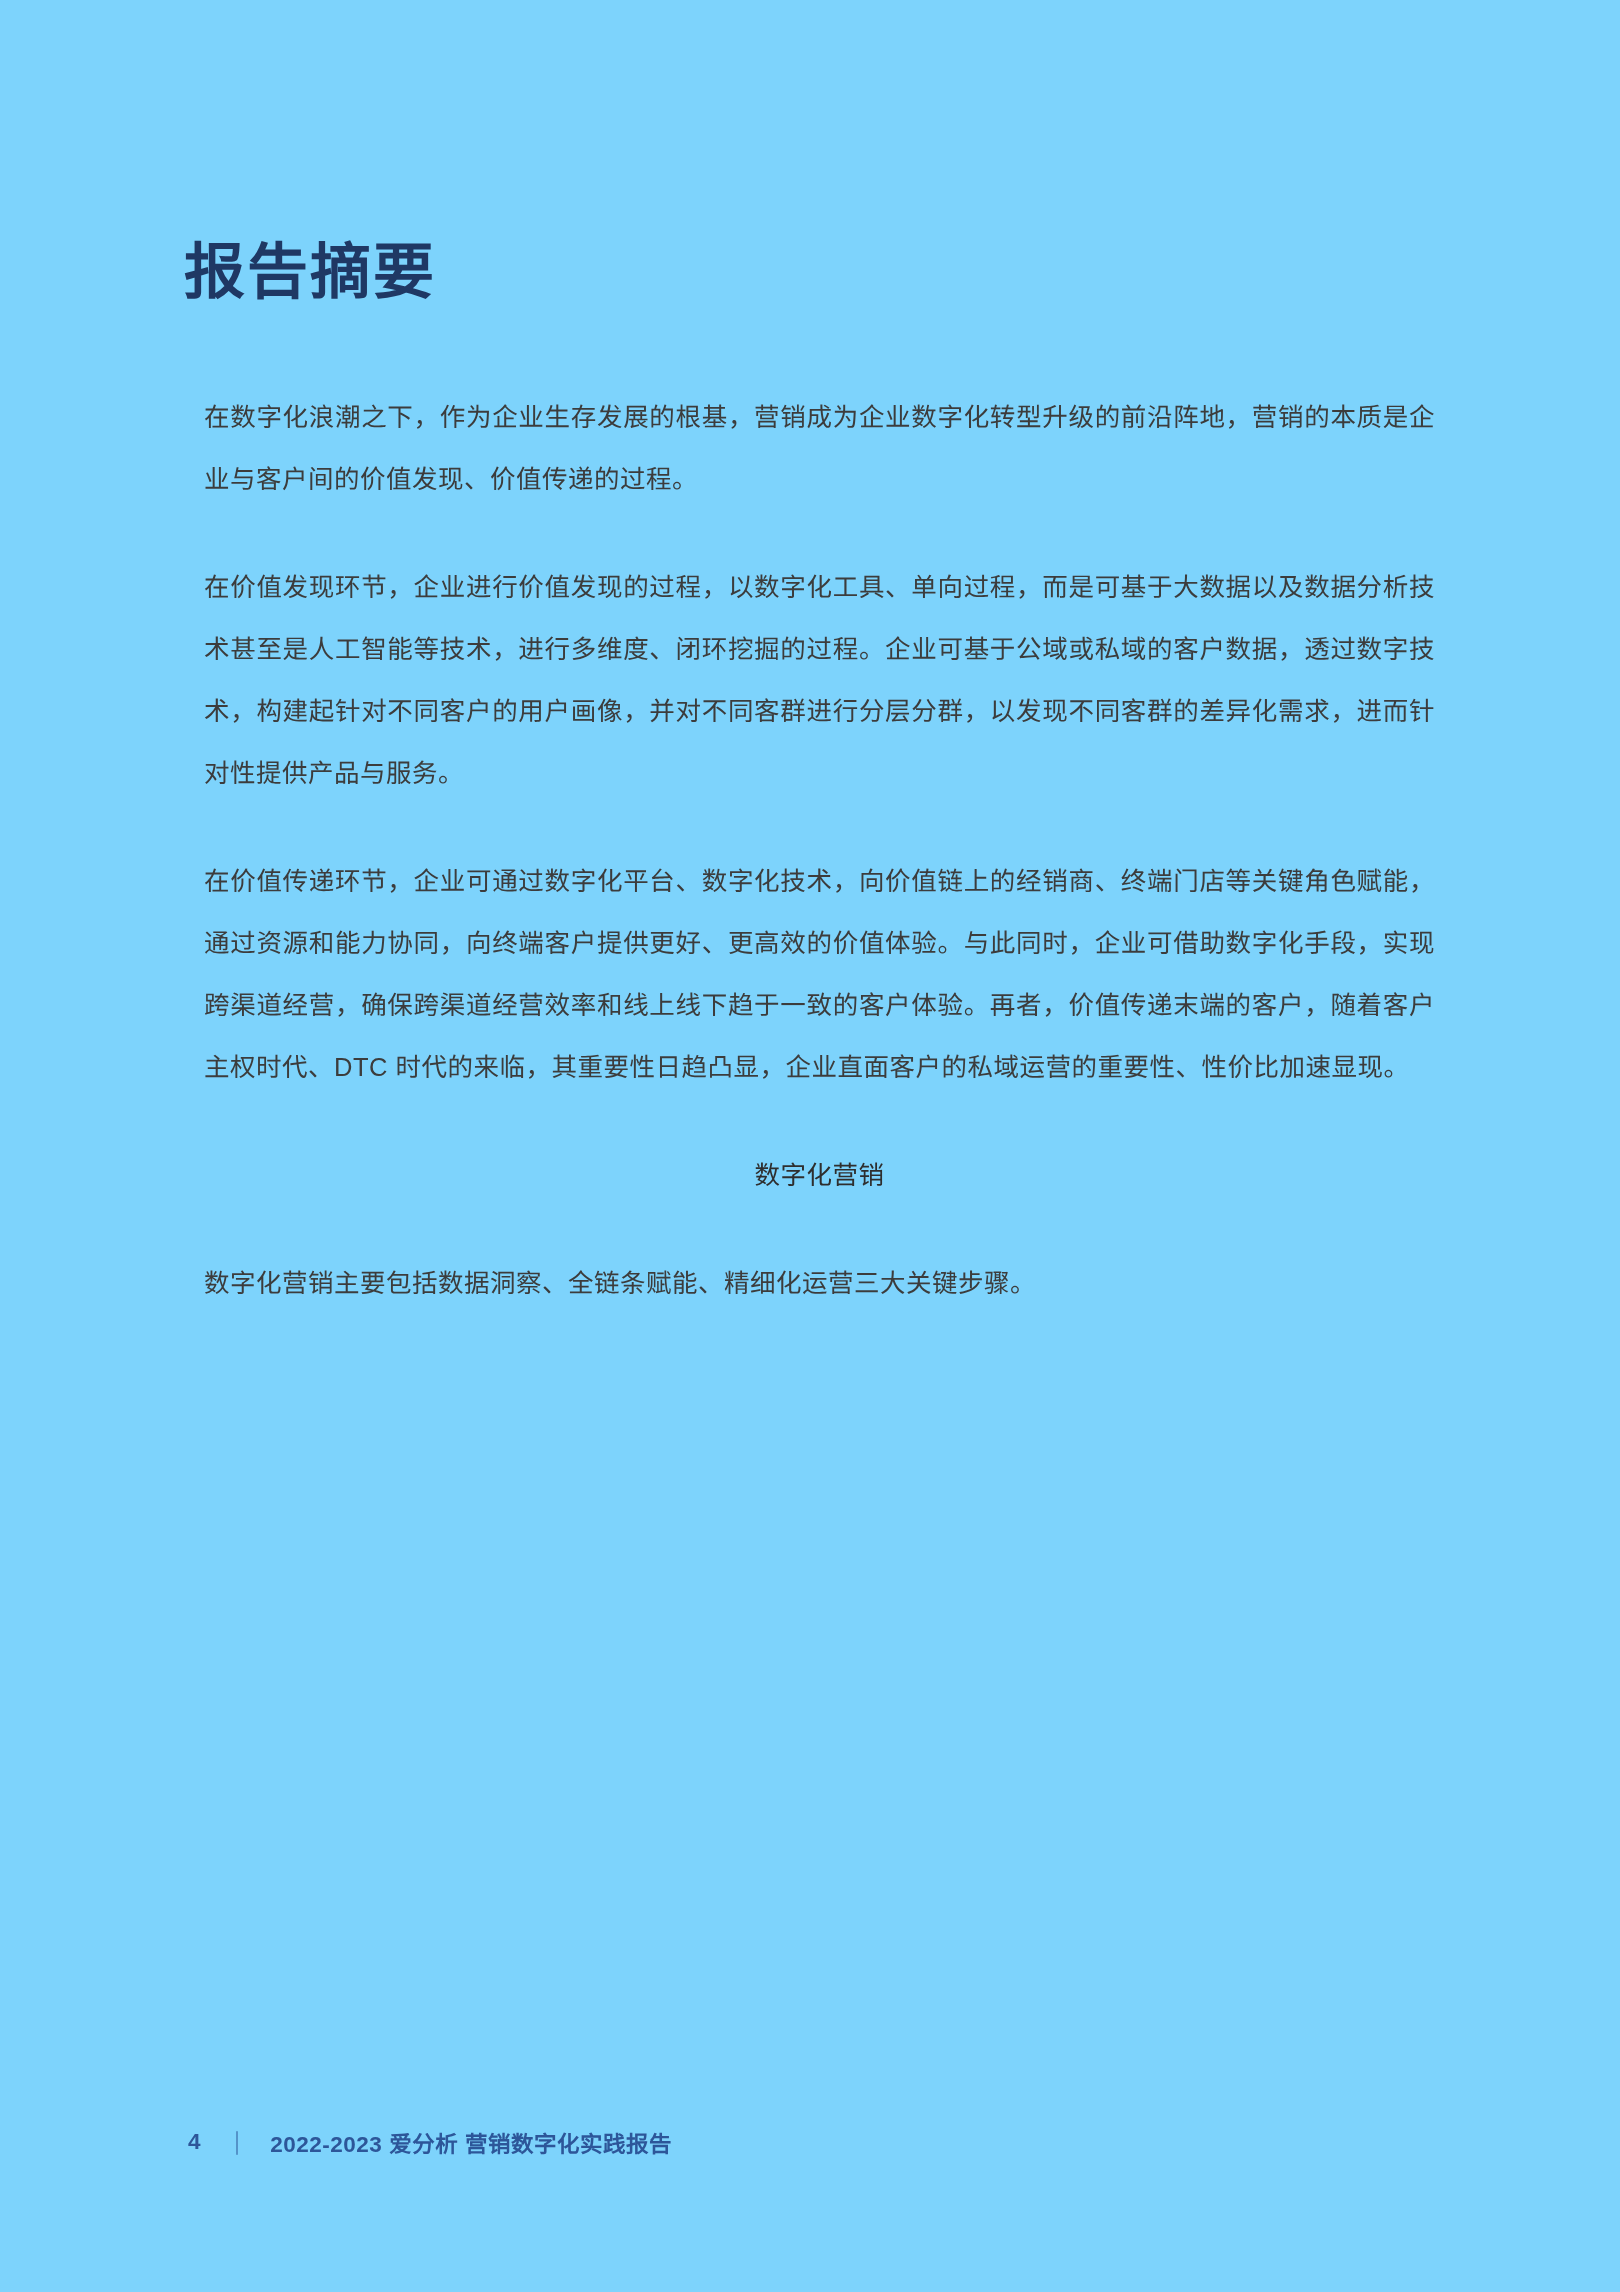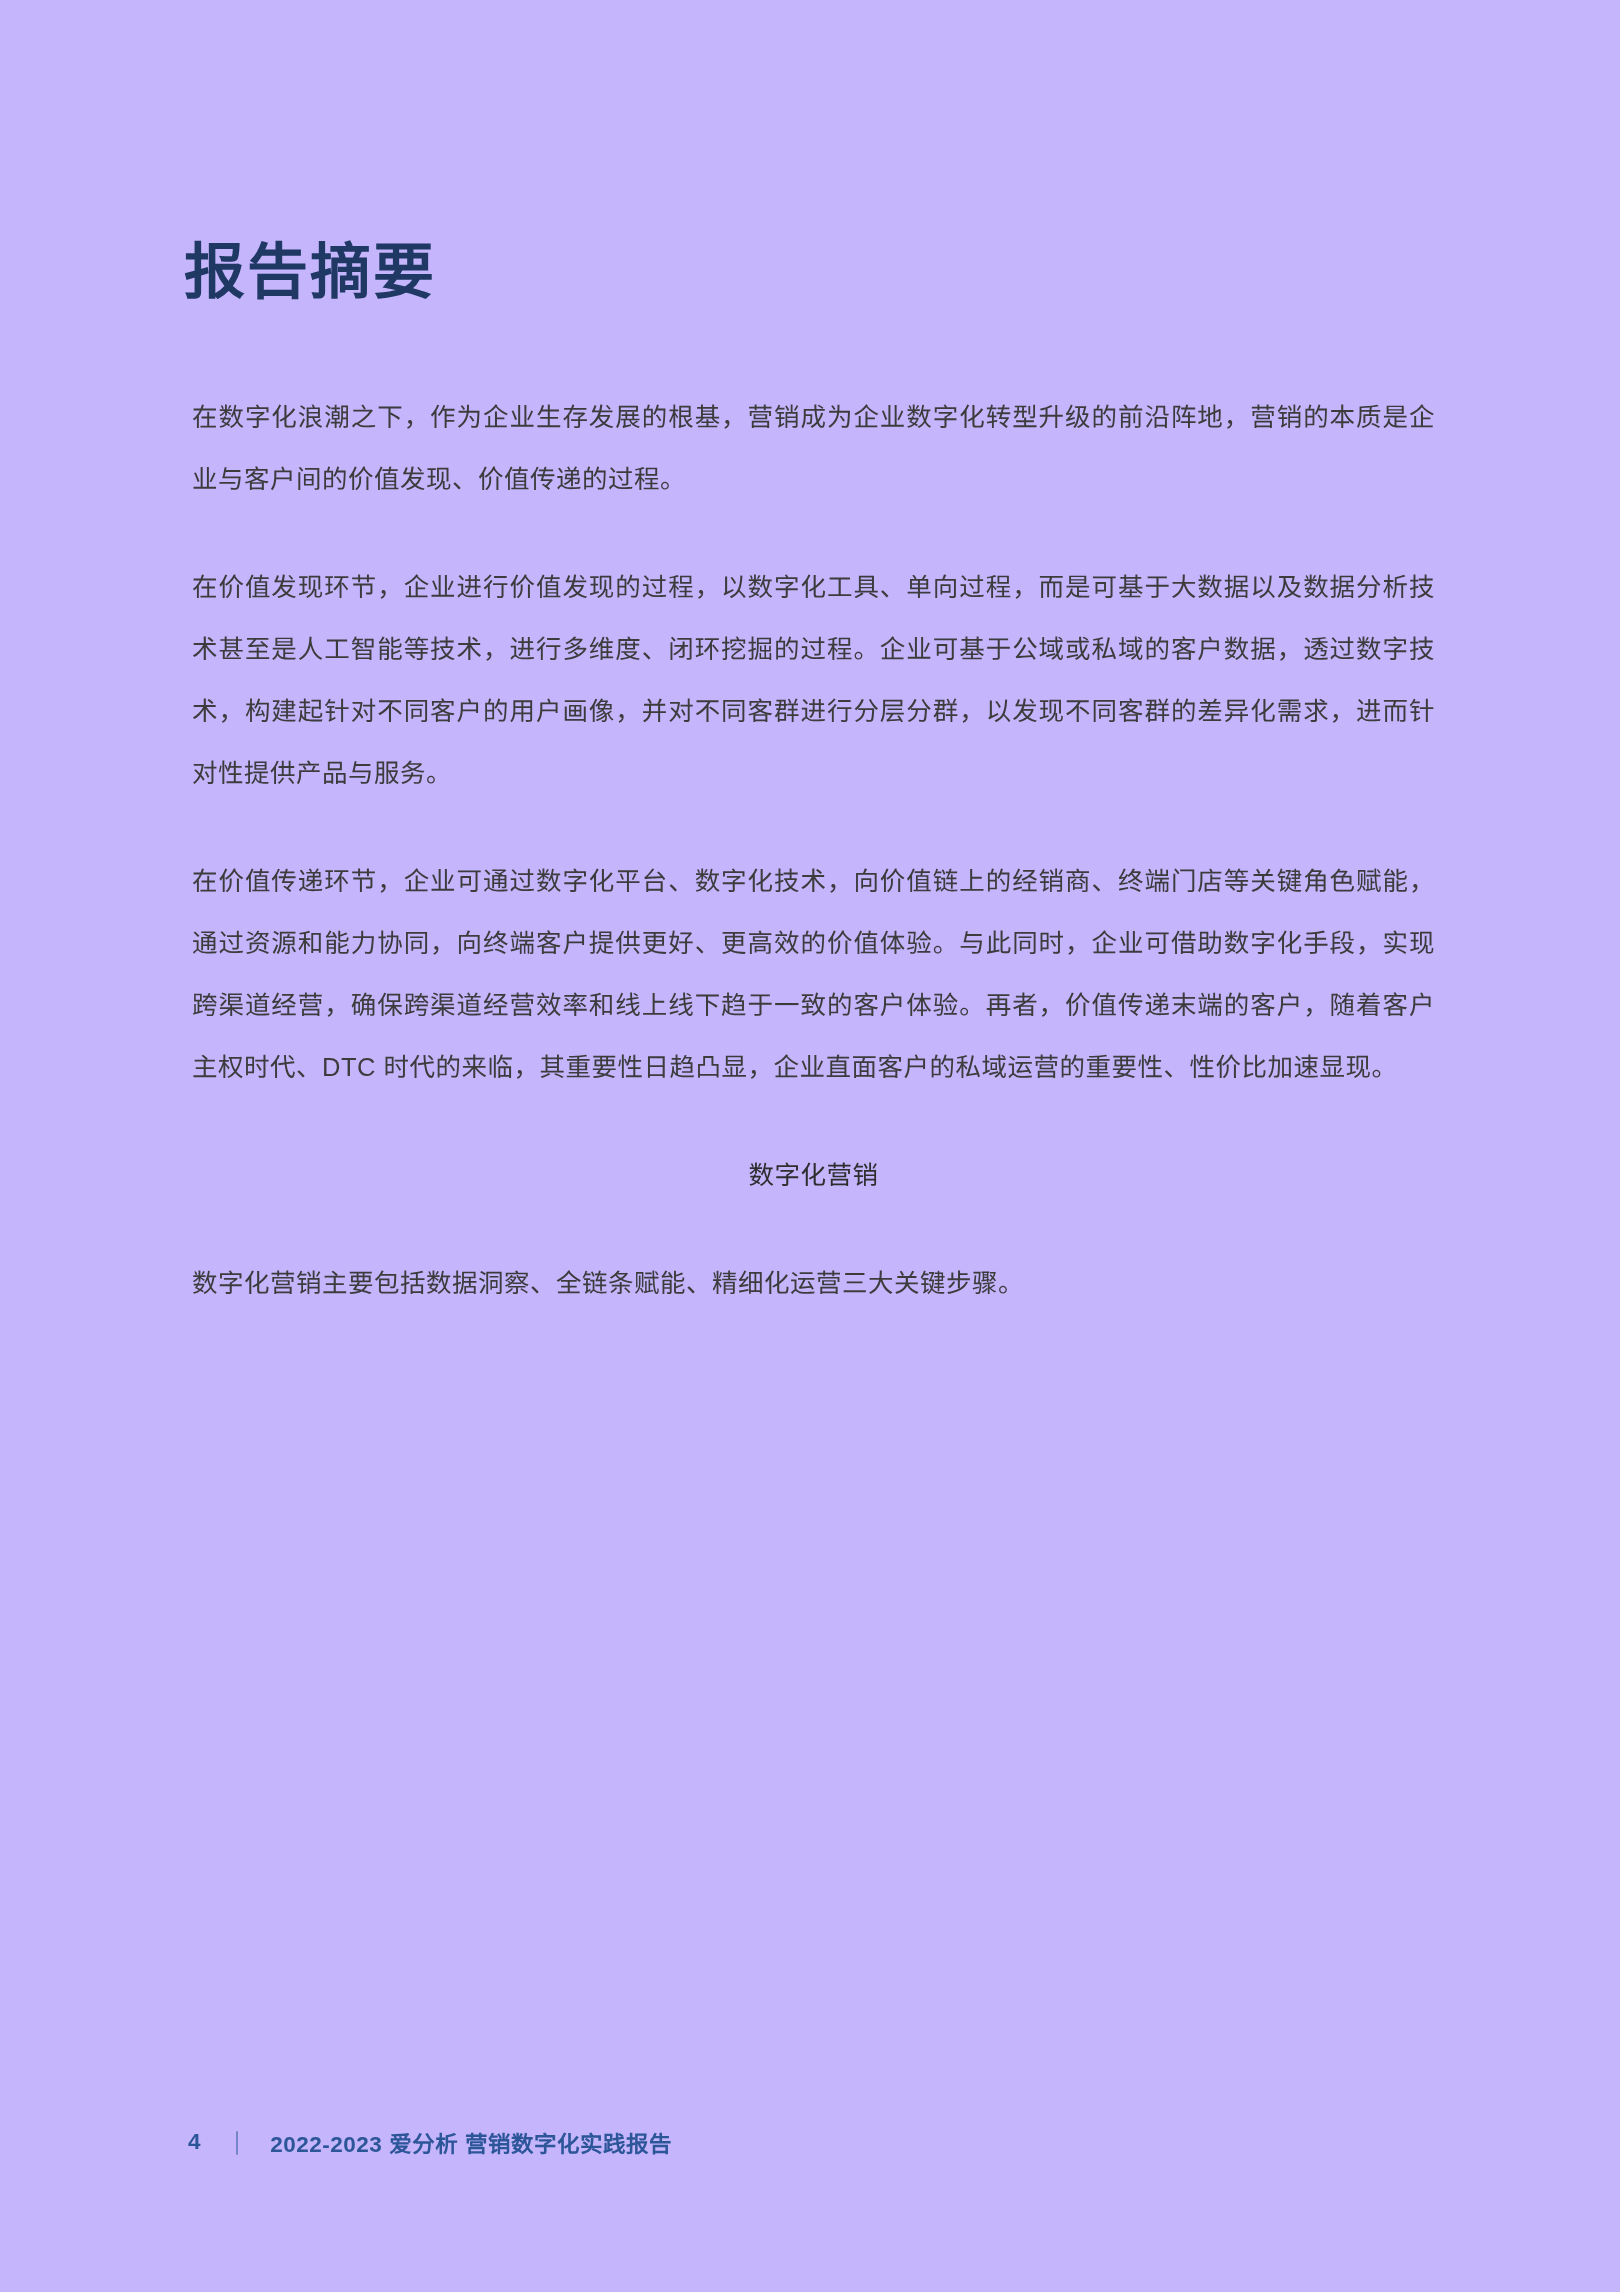--- a/index.html
+++ b/index.html
@@ -6,21 +6,21 @@
   html, body {
     margin: 0;
     padding: 0;
     background: #ffffff;
   }
   .page {
     position: relative;
     width: 1620px;
     height: 2293px;
     margin: 0 auto;
-    background: #c4b5fd;
+    background: #7dd3fc;
     overflow: hidden;
     font-family: "Liberation Sans", "DejaVu Sans", sans-serif;
   }
   .page-title {
     position: absolute;
     top: 237px;
     left: 184px;
     margin: 0;
     font-size: 61px;
     line-height: 1.15;
@@ -28,21 +28,21 @@
     color: #1F3864;
     letter-spacing: 2px;
   }
   .content {
     position: absolute;
     top: 386px;
     left: 188px;
     width: 1247px;
   }
   .content p {
-    margin: 0 0 46px 4px;
+    margin: 0 0 46px 16px;
     font-size: 25.5px;
     line-height: 62px;
     color: #3C3C3C;
     text-align: justify;
     text-justify: inter-ideograph;
     letter-spacing: 0.5px;
   }
   .content p.subheading {
     font-weight: 400;
     color: #2E2E2E;

